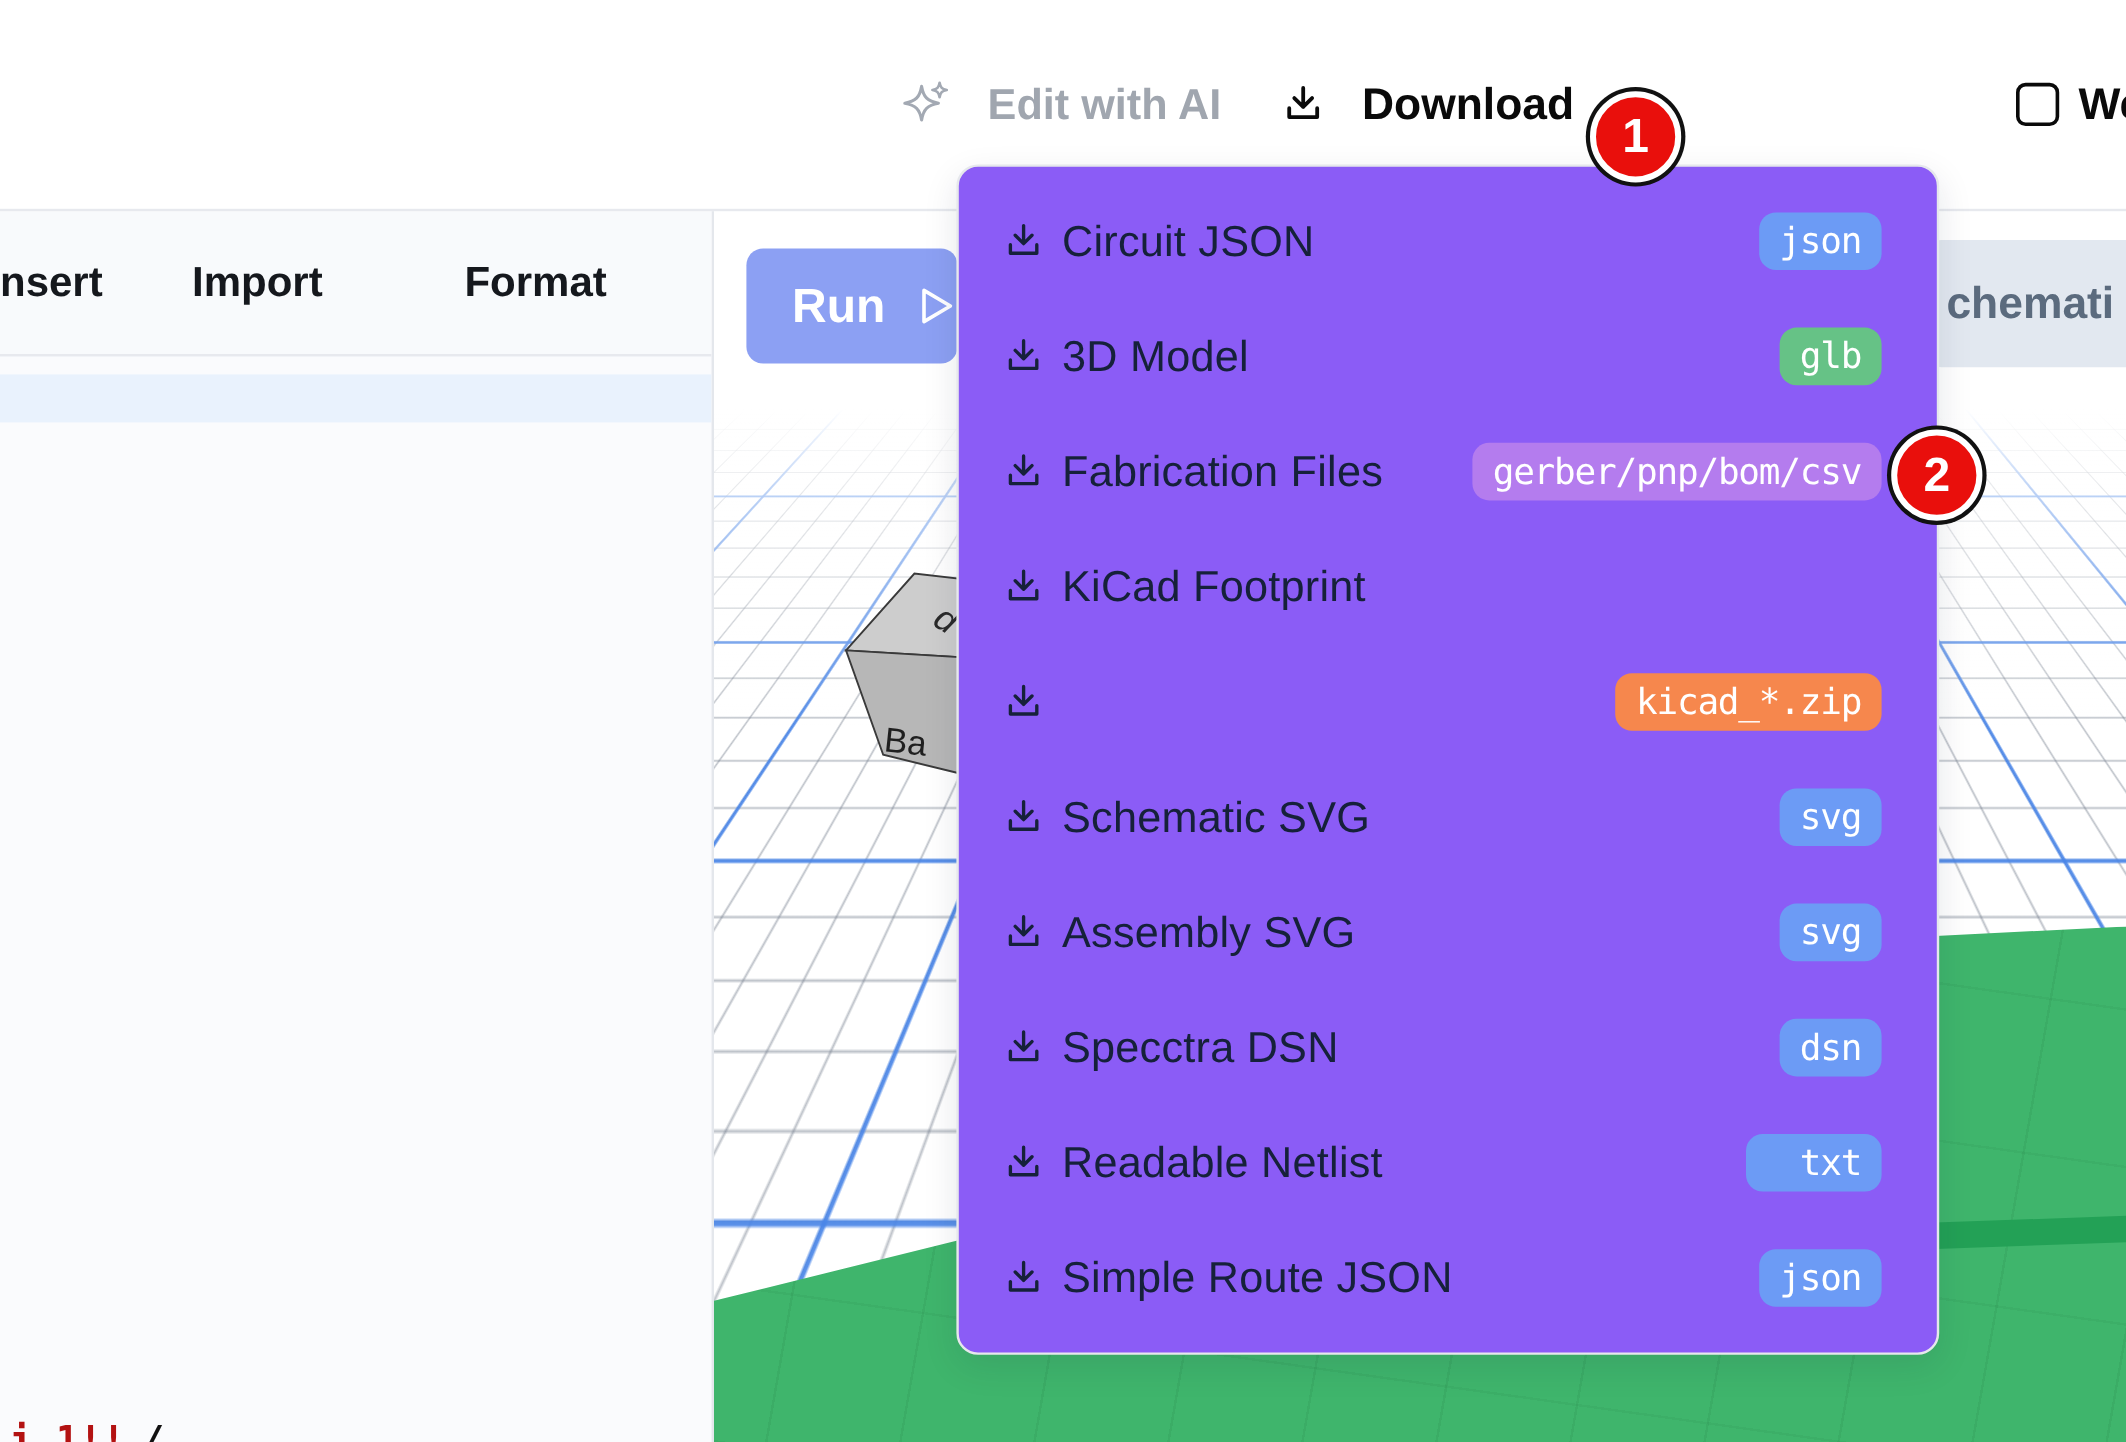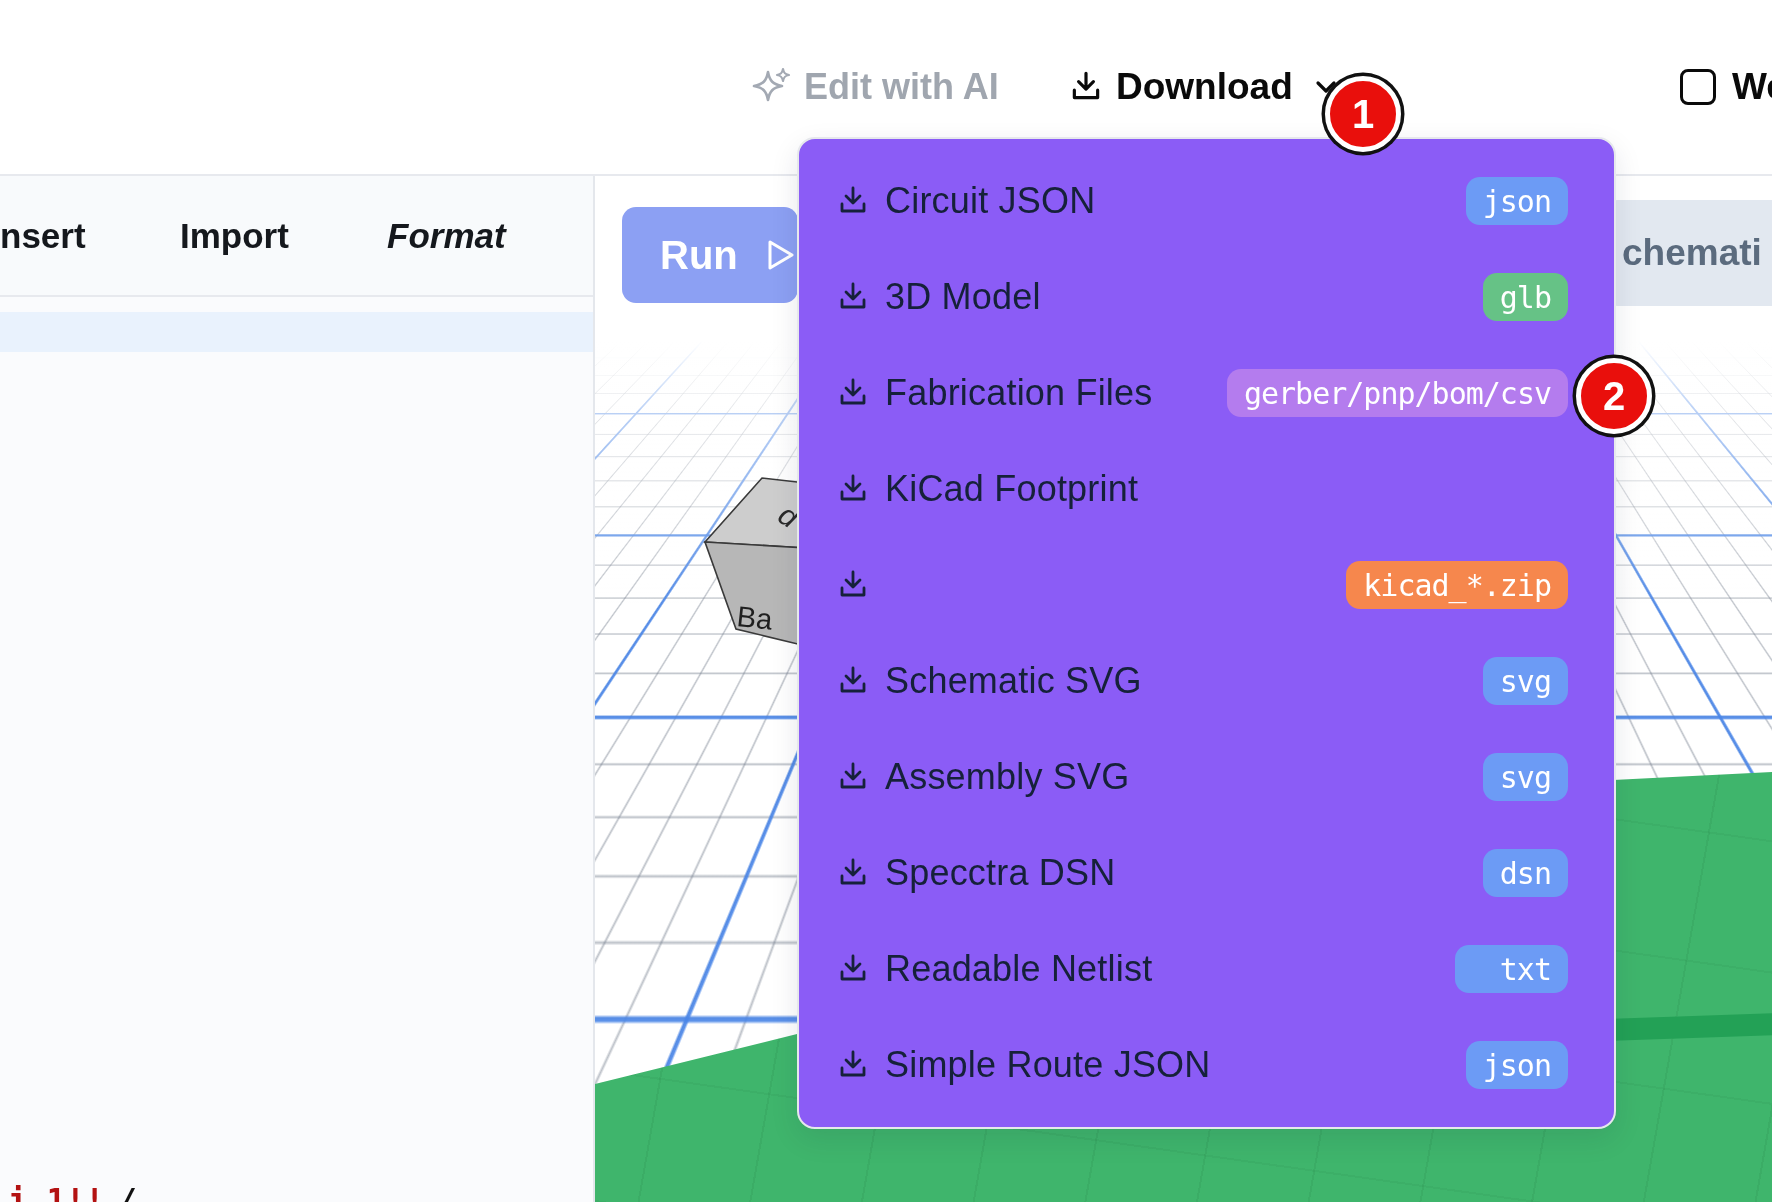--- a/index.html
+++ b/index.html
@@ -4,36 +4,36 @@
 <style>
   html,body{margin:0;padding:0;}
   body{
     width:1772px;height:1202px;position:relative;overflow:hidden;
     background:#ffffff;font-family:"Liberation Sans",sans-serif;
     -webkit-font-smoothing:antialiased;
   }
   
   .topbar{position:absolute;left:0;top:0;width:1772px;height:174px;background:#fff;z-index:3;}
   .topbar-rule{position:absolute;left:0;top:174px;width:1772px;height:2px;background:#e7e9ee;z-index:3;}
-  .tb-item{position:absolute;top:0;height:174px;display:flex;align-items:center;gap:12px;}
+  .tb-item{position:absolute;top:0;height:174px;display:flex;align-items:center;gap:31px;}
   .tb-ai{left:752px;color:#a0a6af;font-size:36px;font-weight:600;}
   .tb-dl{left:1068px;color:#0a0a0a;font-size:37px;font-weight:700;}
   .tb-copy{left:1396px;color:#0a0a0a;font-size:37px;font-weight:700;}
   .tb-web{left:1680px;color:#0a0a0a;font-size:37px;font-weight:700;gap:16px;}
   .checkbox{width:30px;height:30px;border:3.5px solid #0a0a0a;border-radius:8px;background:#fff;}
   
   .editor{position:absolute;left:0;top:176px;width:593px;height:1026px;background:#fafbfd;
     border-right:2px solid #e4e7ec;overflow:hidden;z-index:2;}
   .editor-menubar{position:absolute;left:0;top:0;width:100%;height:119px;background:#f8fafc;
     border-bottom:2px solid #e7e9ee;}
   .menu-item{position:absolute;top:0;height:119px;display:flex;align-items:center;
     font-size:35px;font-weight:600;color:#15181d;text-align:center;}
   .mi-0{left:0;}
-  .mi-1{left:180px;}
-  .mi-2{left:387px;font-style:italic;}
+  .mi-1{left:160px;}
+  .mi-2{left:387px;}
   .editor-highlight-row{position:absolute;left:0;top:136px;width:100%;height:40px;background:#e9f2fd;}
   .code-fragment{position:absolute;left:8px;top:1005px;font-family:"DejaVu Sans Mono",monospace;
     font-size:32px;font-weight:700;color:#b31212;white-space:nowrap;}
   .code-fragment .black{color:#111;margin-left:14px;font-style:italic;}
   
   .viewer{position:absolute;left:595px;top:176px;width:1177px;height:1026px;background:#fff;
     overflow:hidden;z-index:1;}
   .grid-plane{position:absolute;left:-1050px;top:150px;width:3300px;height:2600px;
     transform:perspective(750px) rotateX(55deg);transform-origin:50% 0;
     background-image:

